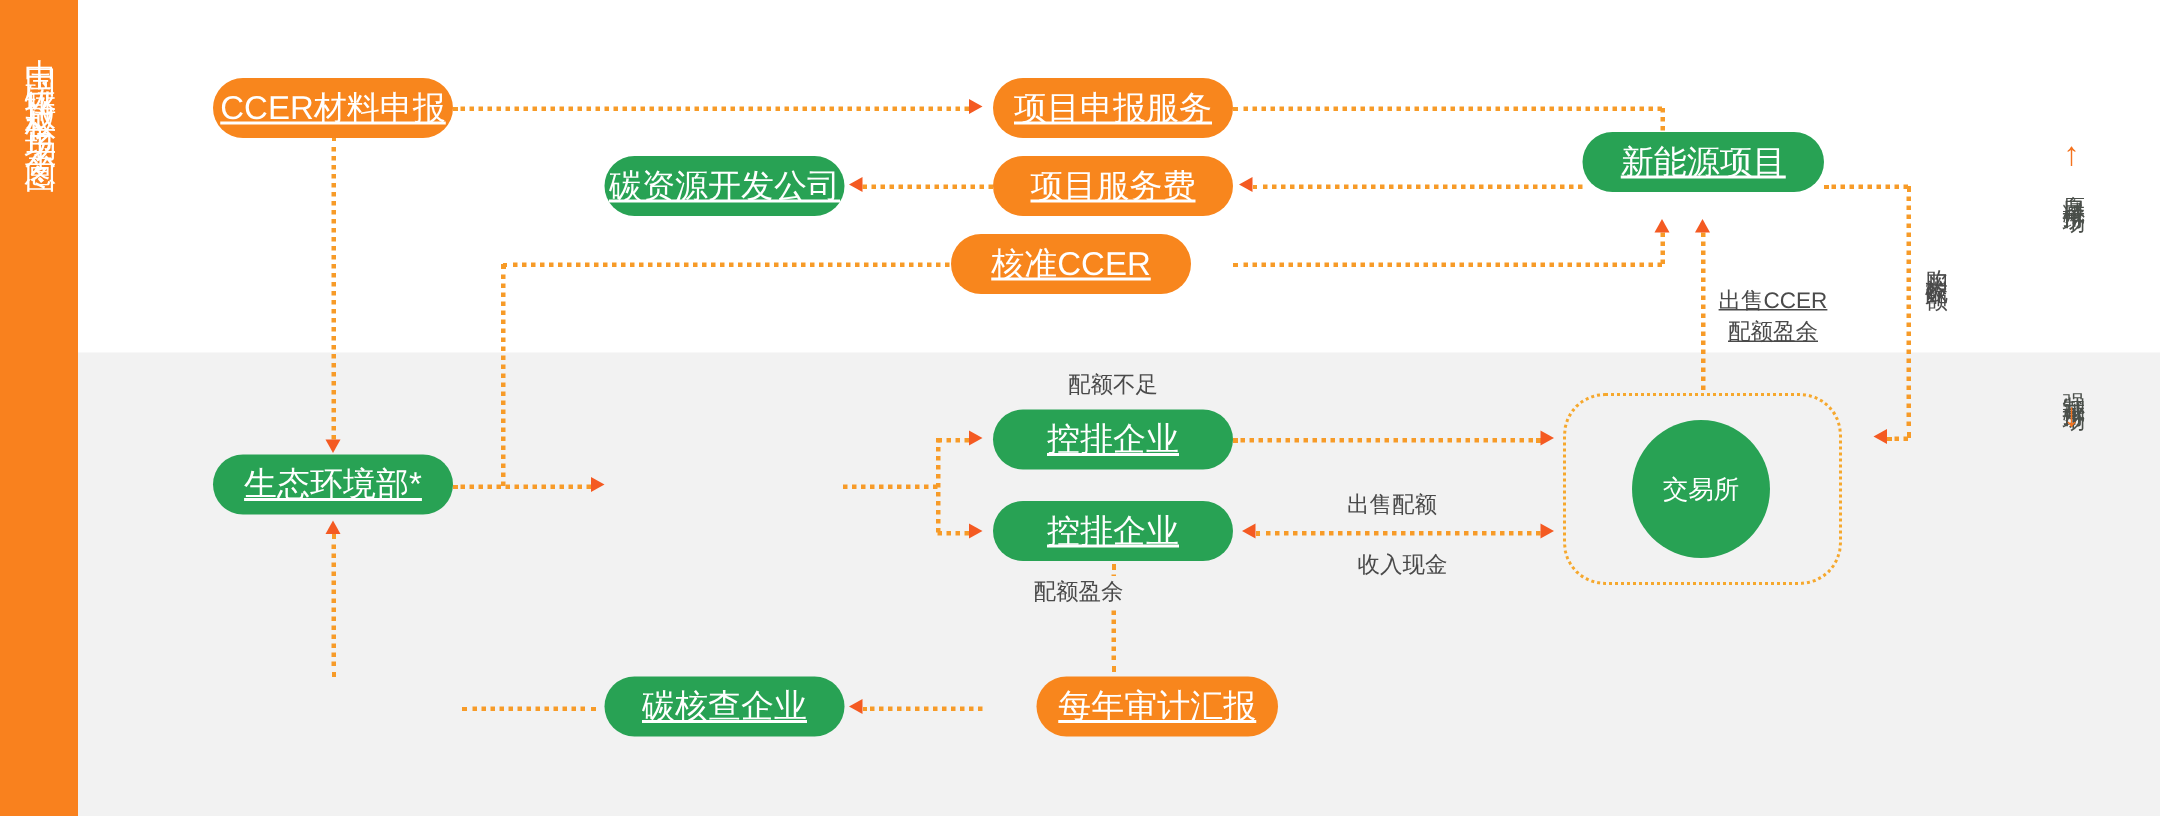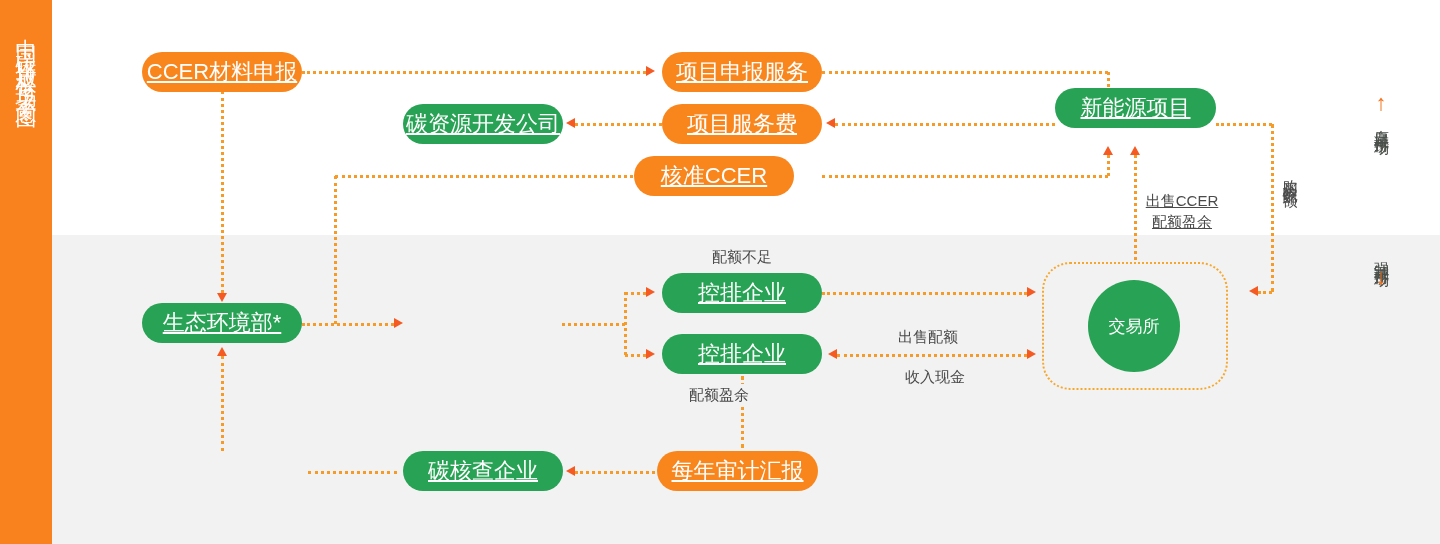--- a/index.html
+++ b/index.html
@@ -121,21 +121,21 @@
   <div class="pill orange" style="left:142px;top:52px;width:160px;">CCER材料申报</div>
   <div class="pill orange" style="left:662px;top:52px;width:160px;">项目申报服务</div>
   <div class="pill green" style="left:403px;top:104px;width:160px;">碳资源开发公司</div>
   <div class="pill orange" style="left:662px;top:104px;width:160px;">项目服务费</div>
   <div class="pill orange" style="left:634px;top:156px;width:160px;">核准CCER</div>
   <div class="pill green" style="left:1055px;top:88px;width:161px;">新能源项目</div>
   <div class="pill green" style="left:142px;top:303px;width:160px;">生态环境部*</div>
   <div class="pill green" style="left:662px;top:273px;width:160px;">控排企业</div>
   <div class="pill green" style="left:662px;top:334px;width:160px;">控排企业</div>
   <div class="pill green" style="left:403px;top:451px;width:160px;">碳核查企业</div>
-  <div class="pill orange" style="left:657px;top:451px;width:161px;">每年审计汇报</div>
+  <div class="pill orange" style="left:691px;top:451px;width:161px;">每年审计汇报</div>
 
   <div class="exchange-box"></div>
   <div class="exchange-circle">交易所</div>
 
   <div class="note" style="left:682px;top:246px;width:120px;">配额不足</div>
   <div class="note masked" style="left:686px;top:384px;">配额盈余</div>
 
   <div class="note" style="left:848px;top:326px;width:160px;">出售配额</div>
   <div class="note" style="left:855px;top:366px;width:160px;">收入现金</div>
 

